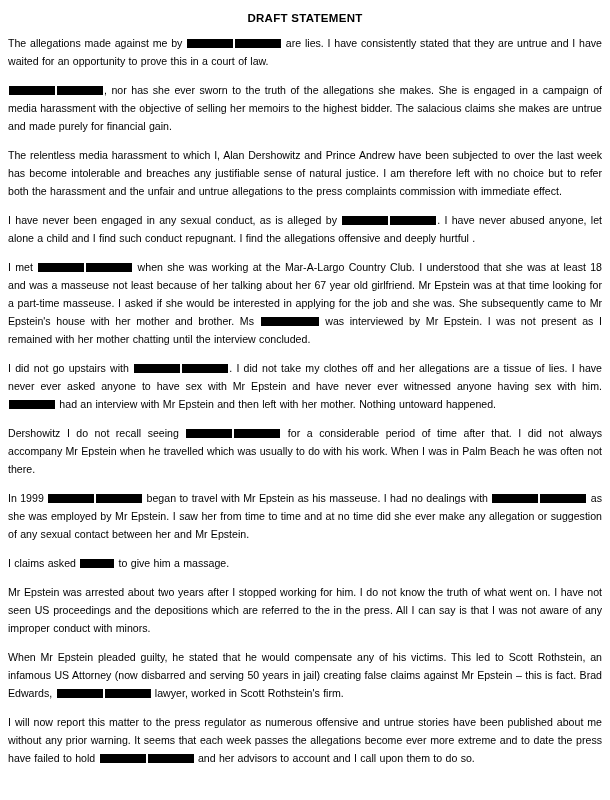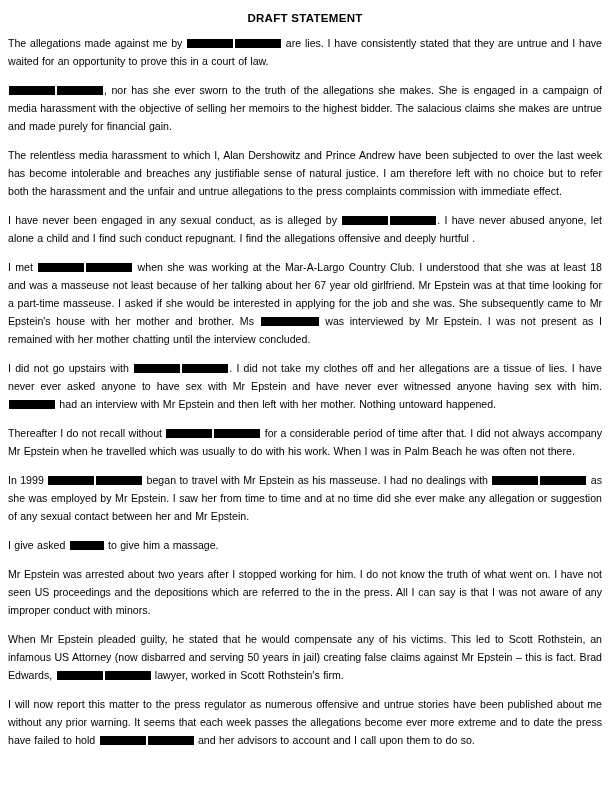--- a/index.html
+++ b/index.html
@@ -56,20 +56,20 @@
 
 <div class="page">
   <div class="doc-title">DRAFT STATEMENT</div>
   <div id="body-text">
       <p class="para"><span>The allegations made against me by </span><span class="redact r-md"></span><span class="redact r-md"></span><span> are lies.  I have consistently stated that they are untrue and I have waited for an opportunity to prove this in a court of law.</span></p>
       <p class="para"><span class="redact r-md"></span><span class="redact r-md"></span><span>, nor has she ever sworn to the truth of the allegations she makes.  She is engaged in a campaign of media harassment with the objective of selling her memoirs to the highest bidder.  The salacious claims she makes are untrue and made purely for financial gain.</span></p>
       <p class="para"><span>The relentless media harassment to which I, Alan Dershowitz and Prince Andrew have been subjected to over the last week has become intolerable and breaches any justifiable sense of natural justice.  I am therefore left with no choice but to refer both the harassment and the unfair and untrue allegations to the press complaints commission with immediate effect.</span></p>
       <p class="para"><span>I have never been engaged in any sexual conduct, as is alleged by </span><span class="redact r-md"></span><span class="redact r-md"></span><span>.  I have never abused anyone, let alone a child and I find such conduct repugnant.  I find the allegations offensive and deeply hurtful .</span></p>
       <p class="para"><span>I met </span><span class="redact r-md"></span><span class="redact r-md"></span><span> when she was working at the Mar-A-Largo Country Club.  I understood that she was at least 18 and was a masseuse not least because of her talking about her 67 year old girlfriend.  Mr Epstein was at that time looking for a part-time masseuse.  I asked if she would be interested in applying for the job and she was.  She subsequently came to Mr Epstein's house with her mother and brother.  Ms </span><span class="redact r-lg"></span><span> was interviewed by Mr Epstein.  I was not present as I remained with her mother chatting until the interview concluded.</span></p>
       <p class="para"><span>I did not go upstairs with </span><span class="redact r-md"></span><span class="redact r-md"></span><span>.  I did not take my clothes off and her allegations are a tissue of lies.  I have never  ever asked anyone to have sex with Mr Epstein and have never ever witnessed anyone having sex with him.  </span><span class="redact r-md"></span><span> had an interview with Mr Epstein and then left with her mother.  Nothing untoward happened.</span></p>
-      <p class="para"><span>Thereafter I do not recall without </span><span class="redact r-md"></span><span class="redact r-md"></span><span> for a considerable period of time after that.  I did not always accompany Mr Epstein when he travelled which was usually to do with his work.  When I was in Palm Beach he was often not there.</span></p>
+      <p class="para"><span>Dershowitz I do not recall seeing </span><span class="redact r-md"></span><span class="redact r-md"></span><span> for a considerable period of time after that.  I did not always accompany Mr Epstein when he travelled which was usually to do with his work.  When I was in Palm Beach he was often not there.</span></p>
       <p class="para"><span>In 1999 </span><span class="redact r-md"></span><span class="redact r-md"></span><span> began to travel with Mr Epstein as his masseuse.  I had no dealings with </span><span class="redact r-md"></span><span class="redact r-md"></span><span> as she was employed by Mr Epstein.  I saw her from time to time and at no time did she ever make any allegation or suggestion of any sexual contact between her and Mr Epstein.</span></p>
-      <p class="para"><span>I give asked </span><span class="redact r-sm"></span><span> to give him a massage.</span></p>
+      <p class="para"><span>I claims asked </span><span class="redact r-sm"></span><span> to give him a massage.</span></p>
       <p class="para"><span>Mr Epstein was arrested about two years after I stopped working for him.  I do not know the truth of what went on.  I have not seen US proceedings and the depositions which are referred to the in the press.  All I can say is that I was not aware of any improper conduct with minors.</span></p>
       <p class="para"><span>When Mr Epstein pleaded guilty, he stated that he would compensate any of his victims.  This led to Scott Rothstein, an infamous US Attorney (now disbarred and serving 50 years in jail) creating false claims against Mr Epstein – this is fact.  Brad Edwards, </span><span class="redact r-md"></span><span class="redact r-md"></span><span> lawyer, worked in Scott Rothstein's firm.</span></p>
       <p class="para"><span>I will now report this matter to the press regulator as numerous offensive and untrue stories have been published about me without any prior warning.  It seems that each week passes the allegations become ever more extreme and to date the press have failed to hold </span><span class="redact r-md"></span><span class="redact r-md"></span><span> and her advisors to account and I call upon them to do so.</span></p>
     </div>
 </div>
 
 </body></html>

